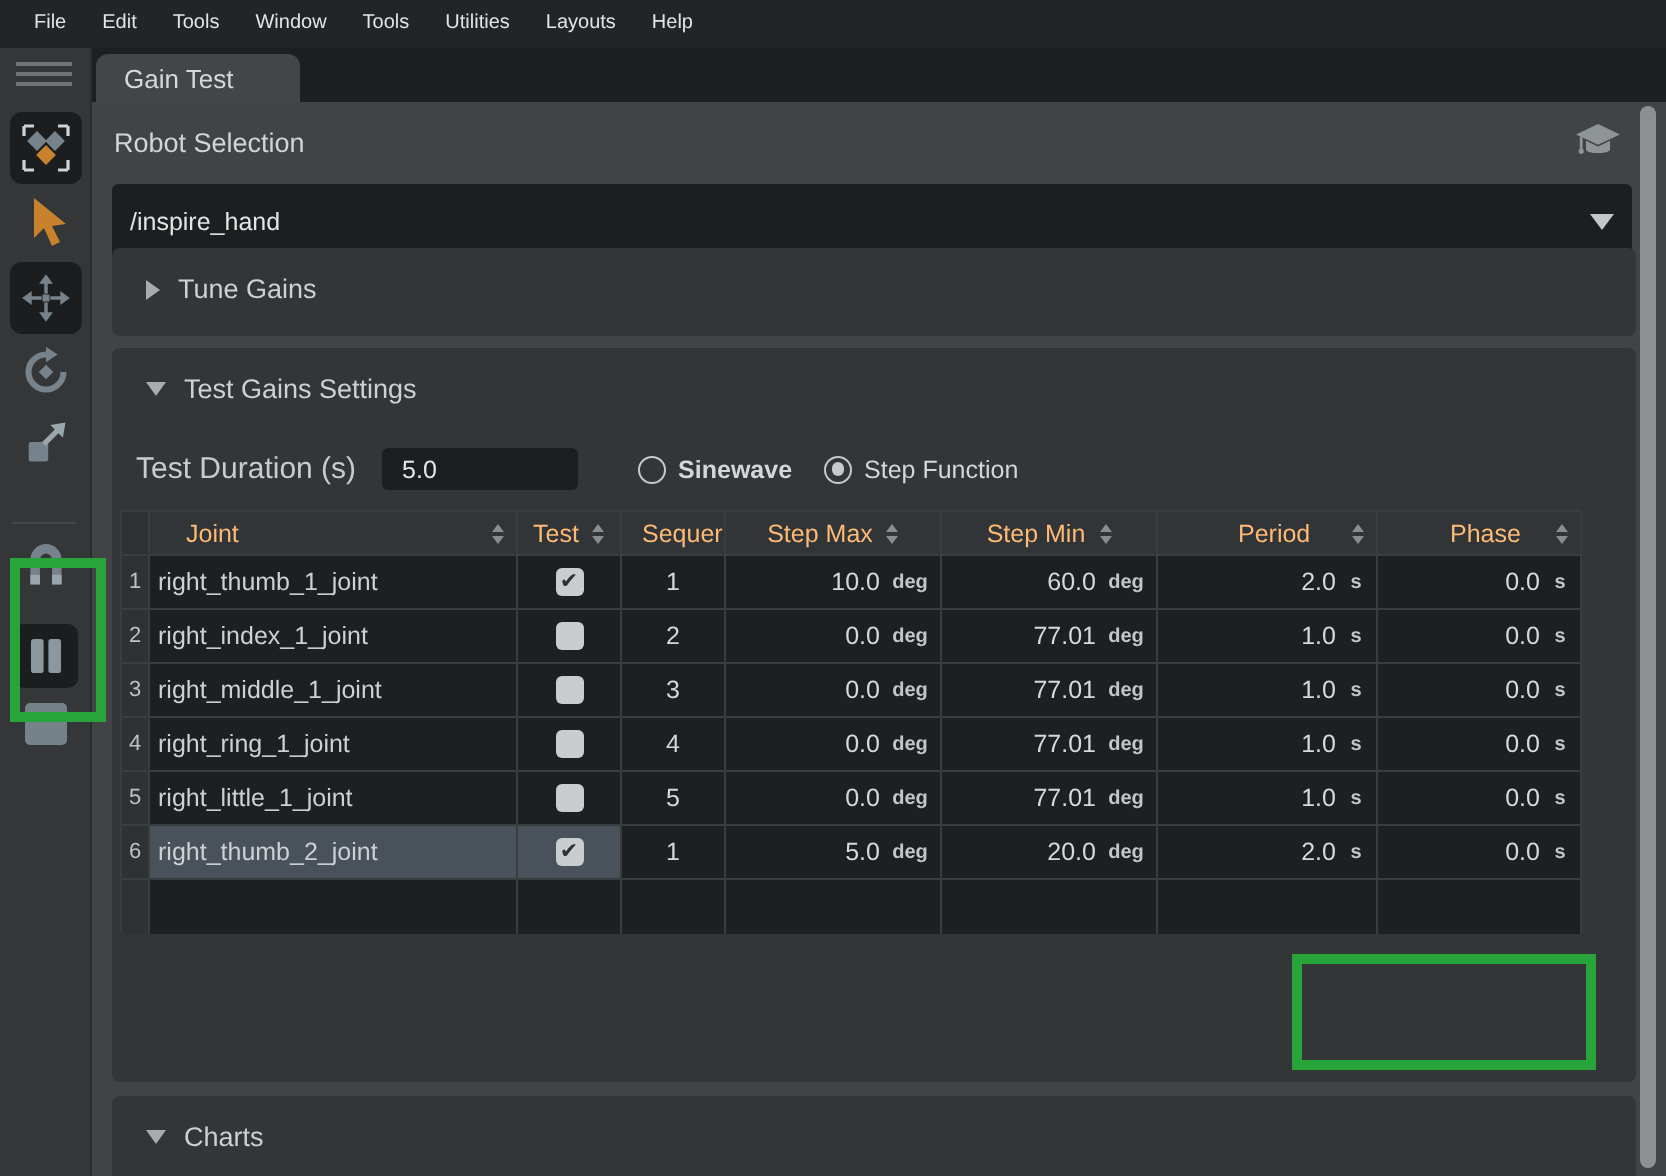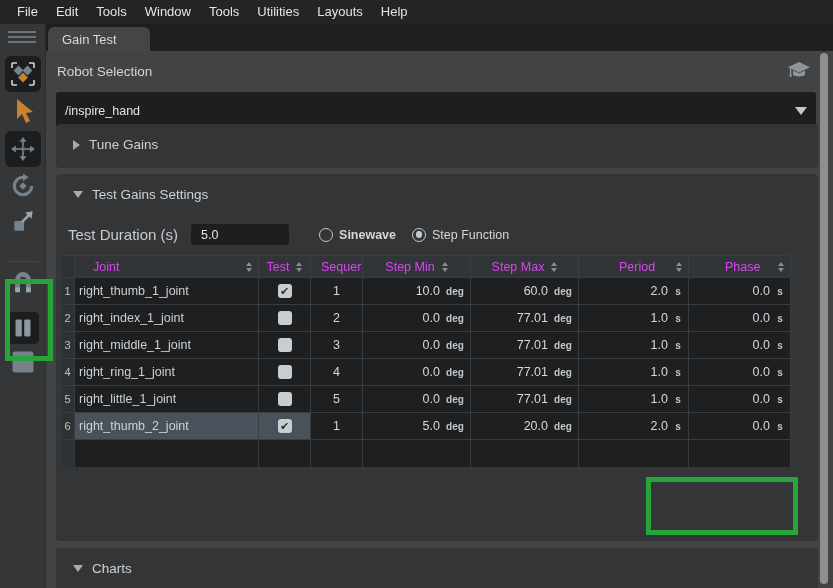--- a/index.html
+++ b/index.html
@@ -3,21 +3,21 @@
 <meta charset="utf-8">
 <style>
   html,body{margin:0;padding:0;background:#2a2c2e;}
   *{box-sizing:border-box;}
   #app{position:relative;width:833px;height:588px;overflow:hidden;
        font-family:"Liberation Sans","DejaVu Sans",sans-serif;color:#d4d6d8;}
 
   
   #menubar{position:absolute;left:0;top:0;width:833px;height:24px;background:#222426;
            display:flex;align-items:center;padding-left:8px;}
-  .menu-item{font-size:13px;color:#e2e4e5;padding:0 9px;line-height:24px;cursor:default;}
+  .menu-item{font-size:10px;color:#e2e4e5;padding:0 9px;line-height:24px;cursor:default;}
 
   
   #toolbar{position:absolute;left:0;top:24px;width:46px;height:564px;background:#343638;
            border-right:1px solid #2a2c2e;}
   .tbtn{position:absolute;display:flex;align-items:center;justify-content:center;}
   .tool-bg{background:#1b1d1e;border-radius:6px;}
   #tb-divider{position:absolute;left:6px;top:237px;width:32px;height:1px;background:#45484a;}
 
   
   #tabbar{position:absolute;left:46px;top:24px;width:787px;height:27px;background:#1d1f20;}
@@ -59,21 +59,21 @@
                    border-radius:50%;background:#c6c9cb;}
   .radio-label{font-size:12.5px;color:#d4d6d8;}
 
   
   #jtable{position:absolute;left:4px;top:81px;width:730px;height:211px;background:#1d1f21;
           border:1px solid #3a3d3f;}
   .trow{display:grid;grid-template-columns:14px 184px 52px 52px 108px 108px 110px 102px;height:27px;}
   .thead{height:22px;}
   .c{border-right:1px solid #3a3d3f;border-bottom:1px solid #3a3d3f;display:flex;align-items:center;
      background:#1d1f21;font-size:12.5px;color:#d6d8da;overflow:hidden;white-space:nowrap;}
-  .thead .c{background:#323537;color:#d946ef;font-size:12.5px;}
+  .thead .c{background:#323537;color:#fdba74;font-size:12.5px;}
   .c.num{background:#2f3234;justify-content:center;font-size:11px;color:#bfc2c4;}
   .c.joint{padding-left:4px;color:#ced1d3;text-align:center;}
   .c.center{justify-content:center;}
   .c.valcell{justify-content:flex-end;}
   .c .v{text-align:right;}
   .c .u{font-size:10px;color:#c3c6c8;font-weight:bold;}
   .u.ua{width:30px;text-align:center;}
   .u.ut{width:20px;text-align:center;}
   .checkbox{display:inline-block;width:14px;height:14px;background:#c9cdd0;border-radius:3px;
             color:#2e3133;font-size:11px;line-height:14px;text-align:center;font-weight:bold;}
@@ -247,25 +247,25 @@
             <span class="sort"></span>
           </div>
           <div class="c center">
             <span>Test</span>
             <span class="sort"></span>
           </div>
           <div class="c" style="padding-left:10px;">
             <span>Sequer</span>
           </div>
           <div class="c center">
+            <span>Step Max</span>
+            <span class="sort"></span>
+          </div>
+          <div class="c center">
             <span>Step Min</span>
-            <span class="sort"></span>
-          </div>
-          <div class="c center">
-            <span>Step Max</span>
             <span class="sort"></span>
           </div>
           <div class="c hspread" style="padding-left:40px;">
             <span>Period</span>
             <span class="sort"></span>
           </div>
           <div class="c hspread" style="padding-left:36px;">
             <span>Phase</span>
             <span class="sort"></span>
           </div>

